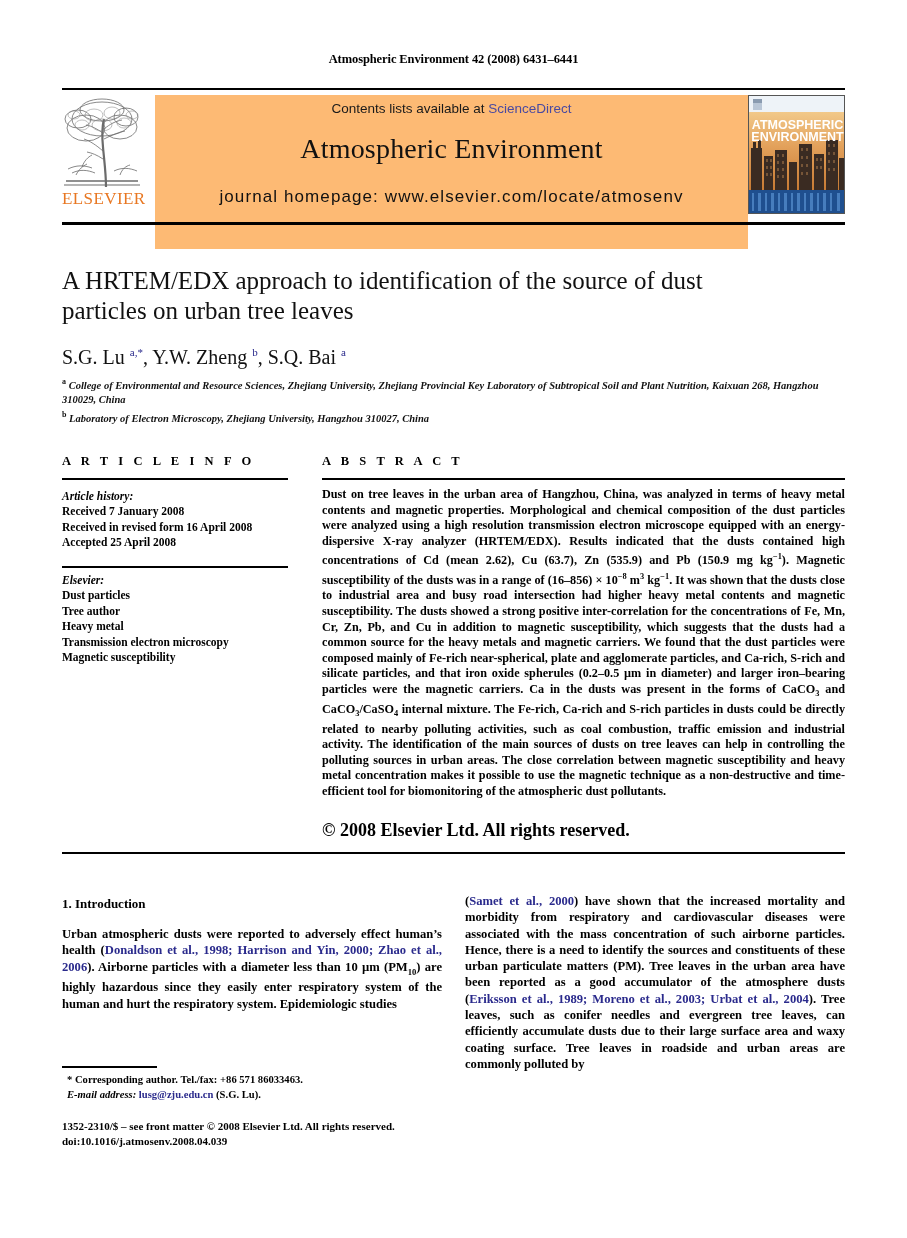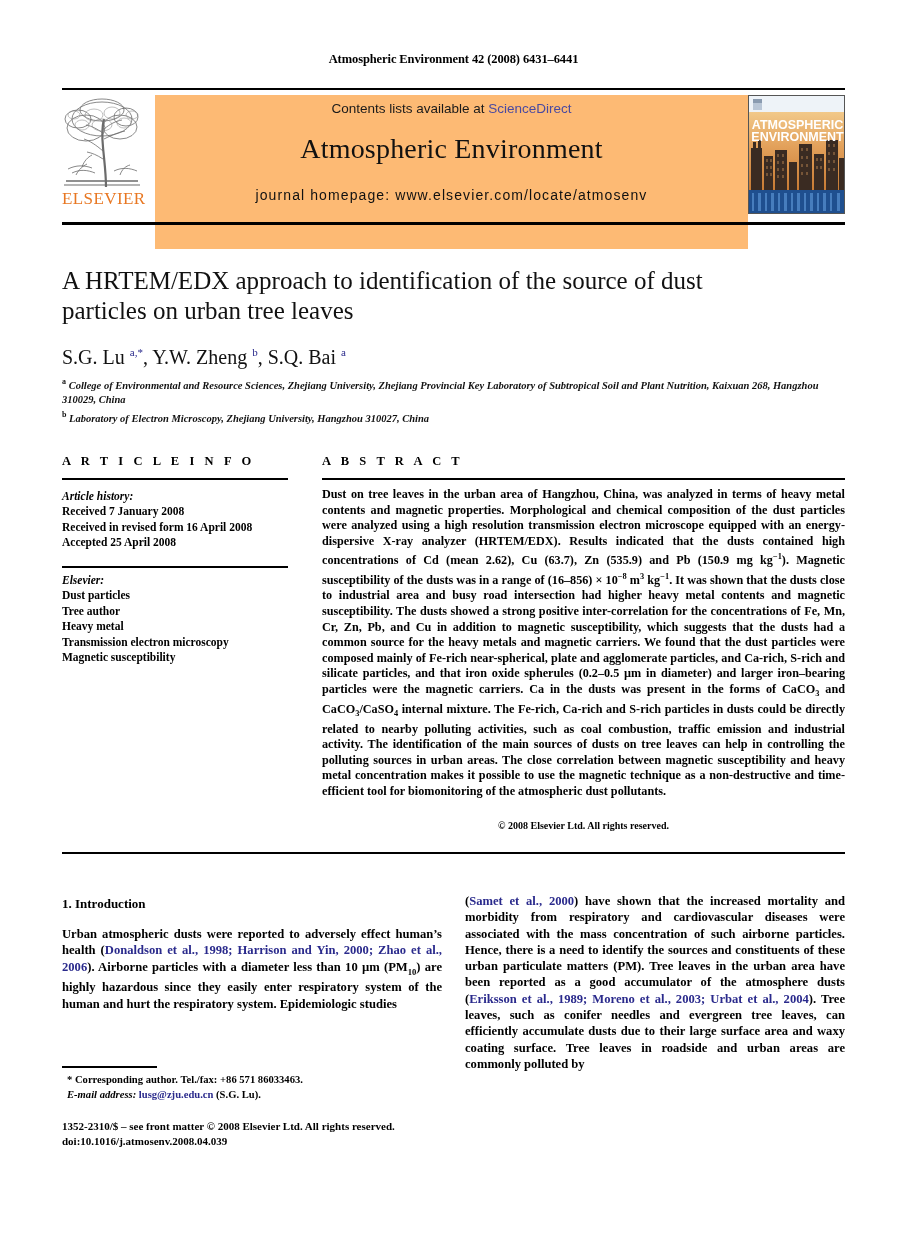--- a/index.html
+++ b/index.html
@@ -98,21 +98,21 @@
     font-size: 28px;
     color: #111;
     letter-spacing: 0.2px;
   }
   .homepage-line {
     position: absolute;
     left: 0; top: 92px;
     width: 593px;
     text-align: center;
     font-family: "Liberation Sans", sans-serif;
-    font-size: 14px;
+    font-size: 17px;
     letter-spacing: 1.1px;
     color: #111;
   }
   .cover-thumb {
     position: absolute;
     left: 686px; top: 0;
     width: 97px;
     height: 119px;
     border: 1px solid #555;
     box-sizing: border-box;
@@ -209,22 +209,22 @@
     color: #000;
   }
   .abstract sup, .abstract sub {
     font-size: 8.4px;
     font-weight: bold;
   }
   .copyright {
     position: absolute;
     left: 322px; top: 820px;
     width: 523px;
-    text-align: center;
-    font-size: 10px;
+    text-align: left;
+    font-size: 18px;
     font-weight: bold;
   }
   .body-rule {
     position: absolute;
     left: 62px; top: 852px;
     width: 783px;
     height: 2px;
     background: #000;
   }
 

